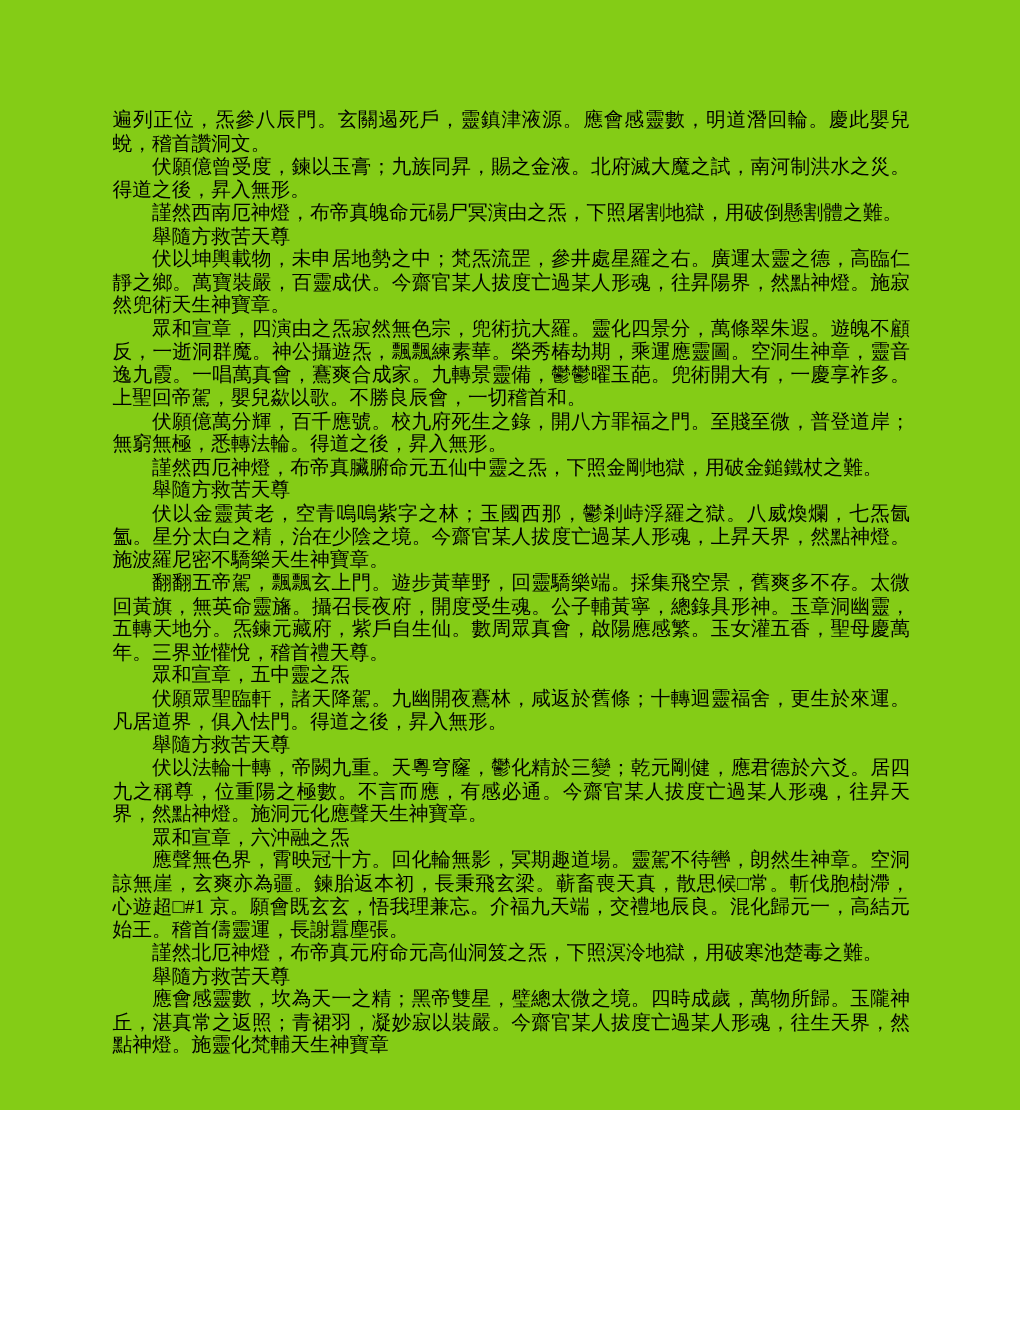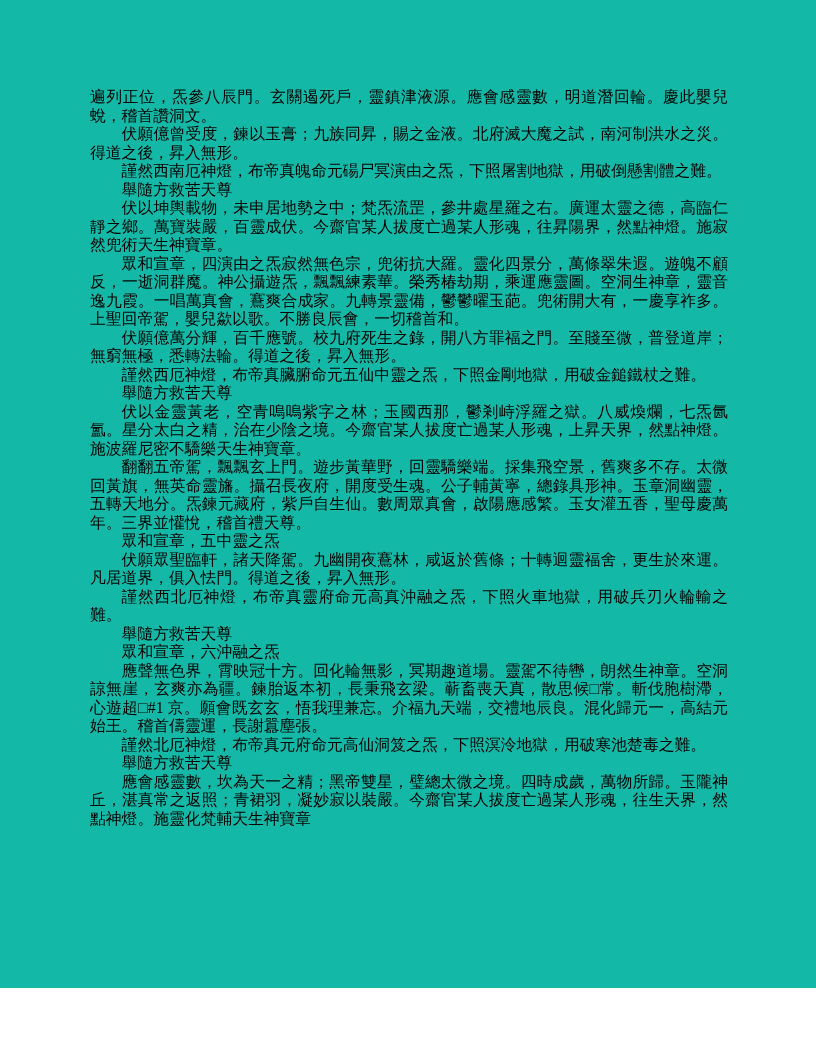--- a/index.html
+++ b/index.html
@@ -3,22 +3,22 @@
 <meta charset="utf-8">
 <style>
   html, body {
     margin: 0;
     padding: 0;
     background: #ffffff;
   }
   .page {
     position: relative;
     width: 816px;
-    height: 988px;
-    background: #14b8a6;
+    height: 888px;
+    background: #84cc16;
     overflow: hidden;
   }
   .doc-body {
     position: absolute;
     left: 90px;
     top: 88px;
     width: 638px;
     font-family: "Liberation Serif", "DejaVu Serif", serif;
     font-size: 15.8px;
     line-height: 18.5px;
@@ -44,21 +44,21 @@
     <p class="indent">舉隨方救苦天尊</p>
     <p class="indent">伏以坤輿載物，未申居地勢之中；梵炁流罡，參井處星羅之右。廣運太靈之德，高臨仁靜之鄉。萬寶裝嚴，百靈成伏。今齋官某人拔度亡過某人形魂，往昇陽界，然點神燈。施寂然兜術天生神寶章。</p>
     <p class="indent">眾和宣章，四演由之炁寂然無色宗，兜術抗大羅。靈化四景分，萬條翠朱遐。遊魄不顧反，一逝洞群魔。神公攝遊炁，飄飄練素華。榮秀椿劫期，乘運應靈圖。空洞生神章，靈音逸九霞。一唱萬真會，鶱爽合成家。九轉景靈備，鬱鬱曜玉葩。兜術開大有，一慶享祚多。上聖回帝駕，嬰兒歘以歌。不勝良辰會，一切稽首和。</p>
     <p class="indent">伏願億萬分輝，百千應號。校九府死生之錄，開八方罪福之門。至賤至微，普登道岸；無窮無極，悉轉法輪。得道之後，昇入無形。</p>
     <p class="indent">謹然西厄神燈，布帝真臟腑命元五仙中靈之炁，下照金剛地獄，用破金鎚鐵杖之難。</p>
     <p class="indent">舉隨方救苦天尊</p>
     <p class="indent">伏以金靈黃老，空青嗚嗚紫字之林；玉國西那，鬱剎峙浮羅之獄。八威煥爛，七炁氤氳。星分太白之精，治在少陰之境。今齋官某人拔度亡過某人形魂，上昇天界，然點神燈。施波羅尼密不驕樂天生神寶章。</p>
     <p class="indent">翻翻五帝駕，飄飄玄上門。遊步黃華野，回靈驕樂端。採集飛空景，舊爽多不存。太微回黃旗，無英命靈旛。攝召長夜府，開度受生魂。公子輔黃寧，總錄具形神。玉章洞幽靈，五轉天地分。炁鍊元藏府，紫戶自生仙。數周眾真會，啟陽應感繁。玉女灌五香，聖母慶萬年。三界並懽悅，稽首禮天尊。</p>
     <p class="indent">眾和宣章，五中靈之炁</p>
     <p class="indent">伏願眾聖臨軒，諸天降駕。九幽開夜鶱林，咸返於舊條；十轉迴靈福舍，更生於來運。凡居道界，俱入怯門。得道之後，昇入無形。</p>
-    <p class="indent">謹然西北厄神燈，布帝真靈府命元高真沖融之炁，下照火車地獄，用破兵刃火輪輸之難。</p>
     <p class="indent">舉隨方救苦天尊</p>
+    <p class="indent">伏以法輪十轉，帝闕九重。天粵穹窿，鬱化精於三變；乾元剛健，應君德於六爻。居四九之稱尊，位重陽之極數。不言而應，有感必通。今齋官某人拔度亡過某人形魂，往昇天界，然點神燈。施洞元化應聲天生神寶章。</p>
     <p class="indent">眾和宣章，六沖融之炁</p>
     <p class="indent">應聲無色界，霄映冠十方。回化輪無影，冥期趣道場。靈駕不待轡，朗然生神章。空洞諒無崖，玄爽亦為疆。鍊胎返本初，長秉飛玄梁。蕲畜喪天真，散思候□常。斬伐胞樹滯，心遊超□#1 京。願會既玄玄，悟我理兼忘。介福九天端，交禮地辰良。混化歸元一，高結元始王。稽首儔靈運，長謝囂塵張。</p>
     <p class="indent">謹然北厄神燈，布帝真元府命元高仙洞笈之炁，下照溟泠地獄，用破寒池楚毒之難。</p>
     <p class="indent">舉隨方救苦天尊</p>
     <p class="indent">應會感靈數，坎為天一之精；黑帝雙星，璧總太微之境。四時成歲，萬物所歸。玉隴神丘，湛真常之返照；青裙羽，凝妙寂以裝嚴。今齋官某人拔度亡過某人形魂，往生天界，然點神燈。施靈化梵輔天生神寶章</p>
   </div>
 </div>
 
 </body></html>

